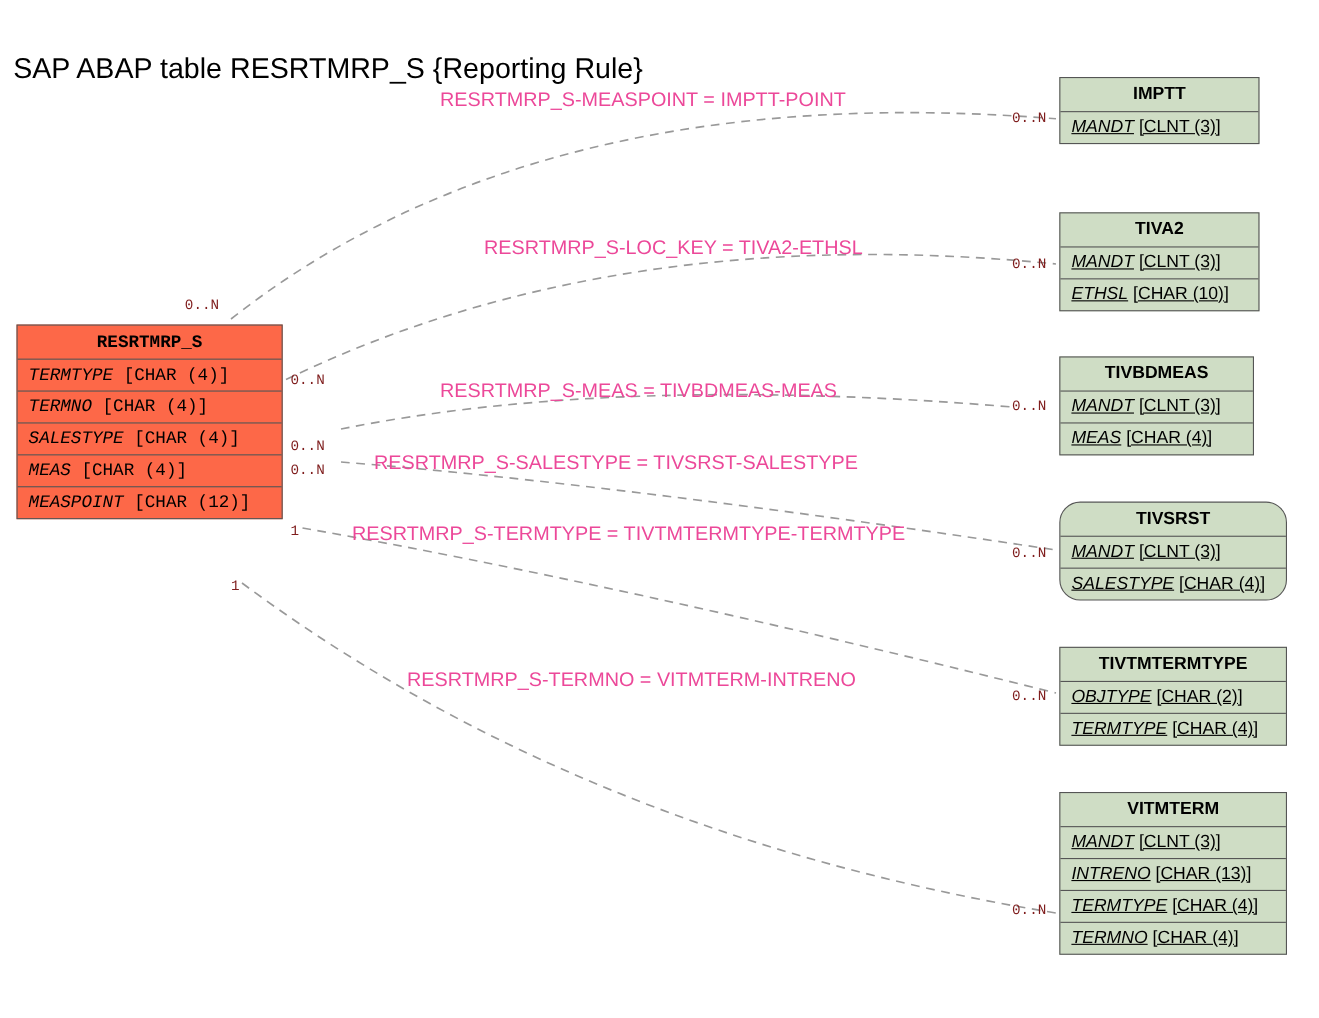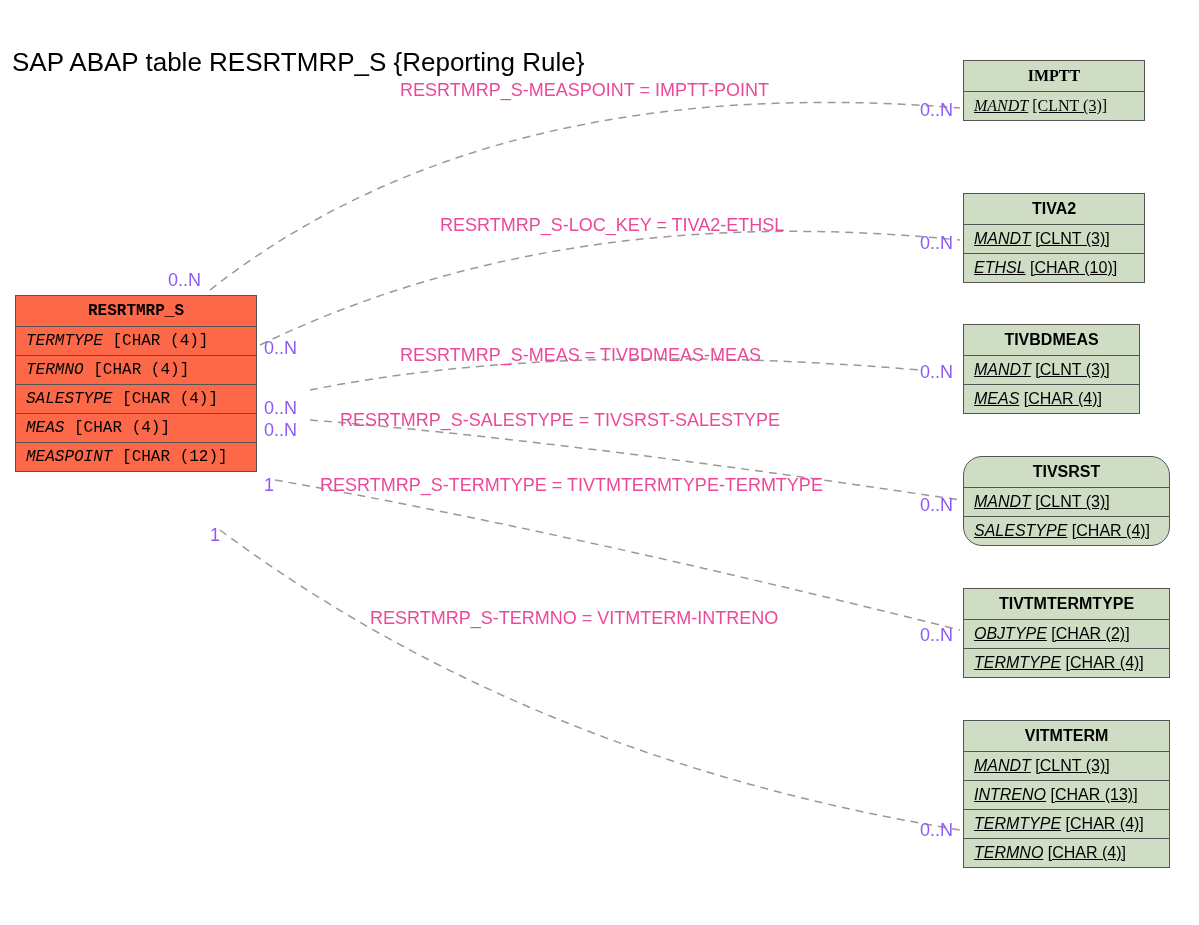--- a/index.html
+++ b/index.html
@@ -51,22 +51,23 @@
     background: #cfddc5;
   }
   .rel-label {
     position: absolute;
     font-size: 18px;
     color: #ec4899;
     white-space: nowrap;
   }
   .card {
     position: absolute;
-    font-size: 18px;
-    color: #8b5cf6;
+    font-size: 13px;
+    color: #7f1d1d;
+    font-family: Liberation Mono, monospace;
   }
   svg.connector {
     position: absolute;
     top: 0;
     left: 0;
     width: 1199px;
     height: 925px;
     pointer-events: none;
   }
   svg.connector path {
@@ -92,21 +93,21 @@
 
 <div class="entity main-entity" style="left:15px; top:295px; width:240px;font-family:Liberation Mono, monospace;">
   <div class="header">RESRTMRP_S</div>
   <div class="row"><span class="fname">TERMTYPE</span> <span class="ftype">[CHAR (4)]</span></div>
   <div class="row"><span class="fname">TERMNO</span> <span class="ftype">[CHAR (4)]</span></div>
   <div class="row"><span class="fname">SALESTYPE</span> <span class="ftype">[CHAR (4)]</span></div>
   <div class="row"><span class="fname">MEAS</span> <span class="ftype">[CHAR (4)]</span></div>
   <div class="row"><span class="fname">MEASPOINT</span> <span class="ftype">[CHAR (12)]</span></div>
 </div>
 
-<div class="entity related-entity" style="left:963px; top:60px; width:180px;font-family:Liberation Serif, serif;">
+<div class="entity related-entity" style="left:963px; top:70px; width:180px;">
   <div class="header">IMPTT</div>
   <div class="row underline"><span class="fname">MANDT</span> <span class="ftype">[CLNT (3)]</span></div>
 </div>
 
 <div class="entity related-entity" style="left:963px; top:193px; width:180px;">
   <div class="header">TIVA2</div>
   <div class="row underline"><span class="fname">MANDT</span> <span class="ftype">[CLNT (3)]</span></div>
   <div class="row underline"><span class="fname">ETHSL</span> <span class="ftype">[CHAR (10)]</span></div>
 </div>
 

